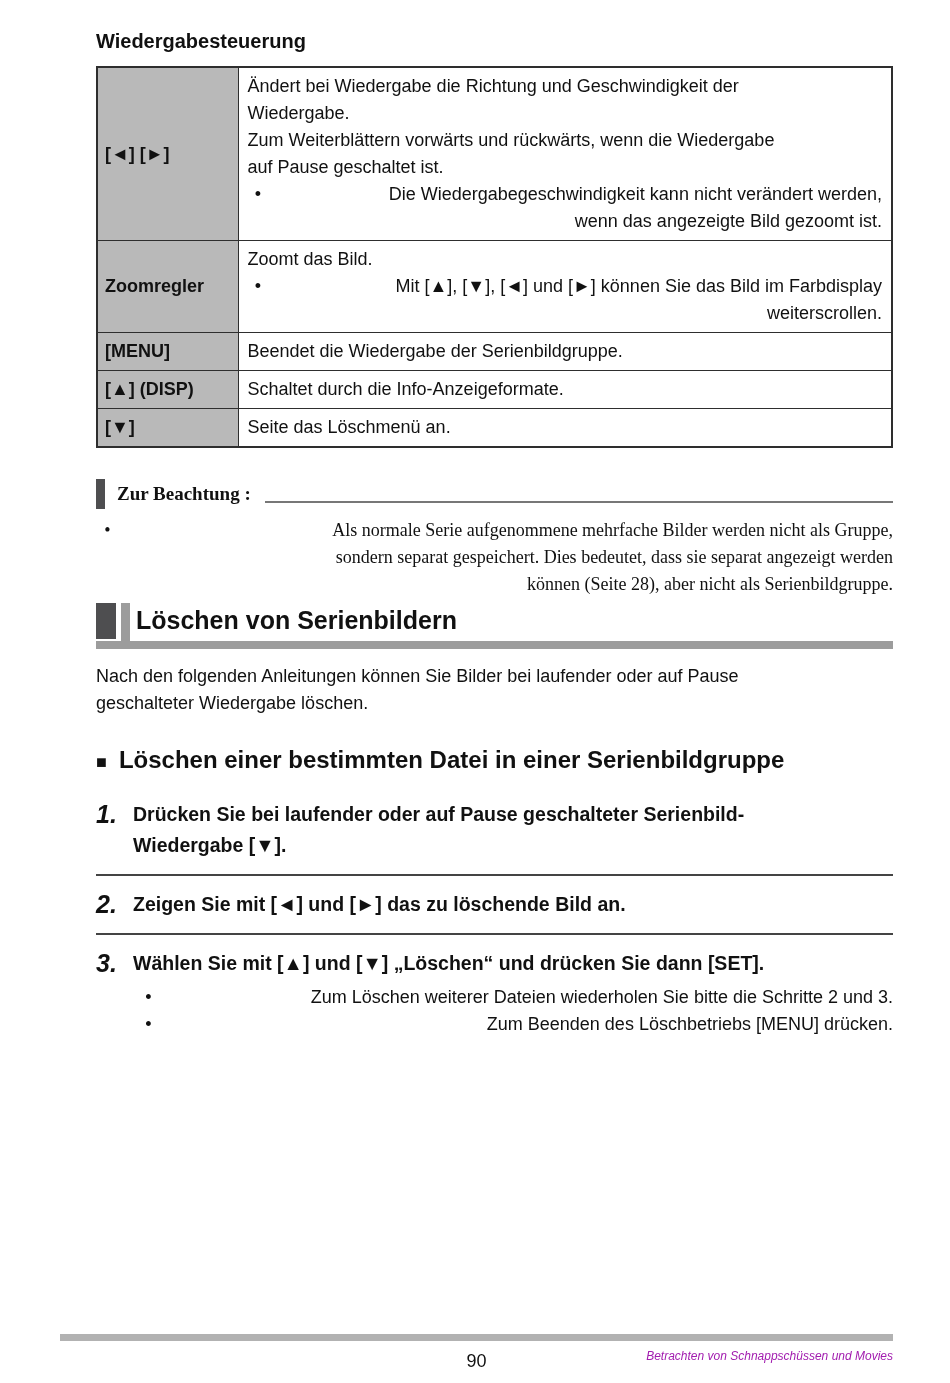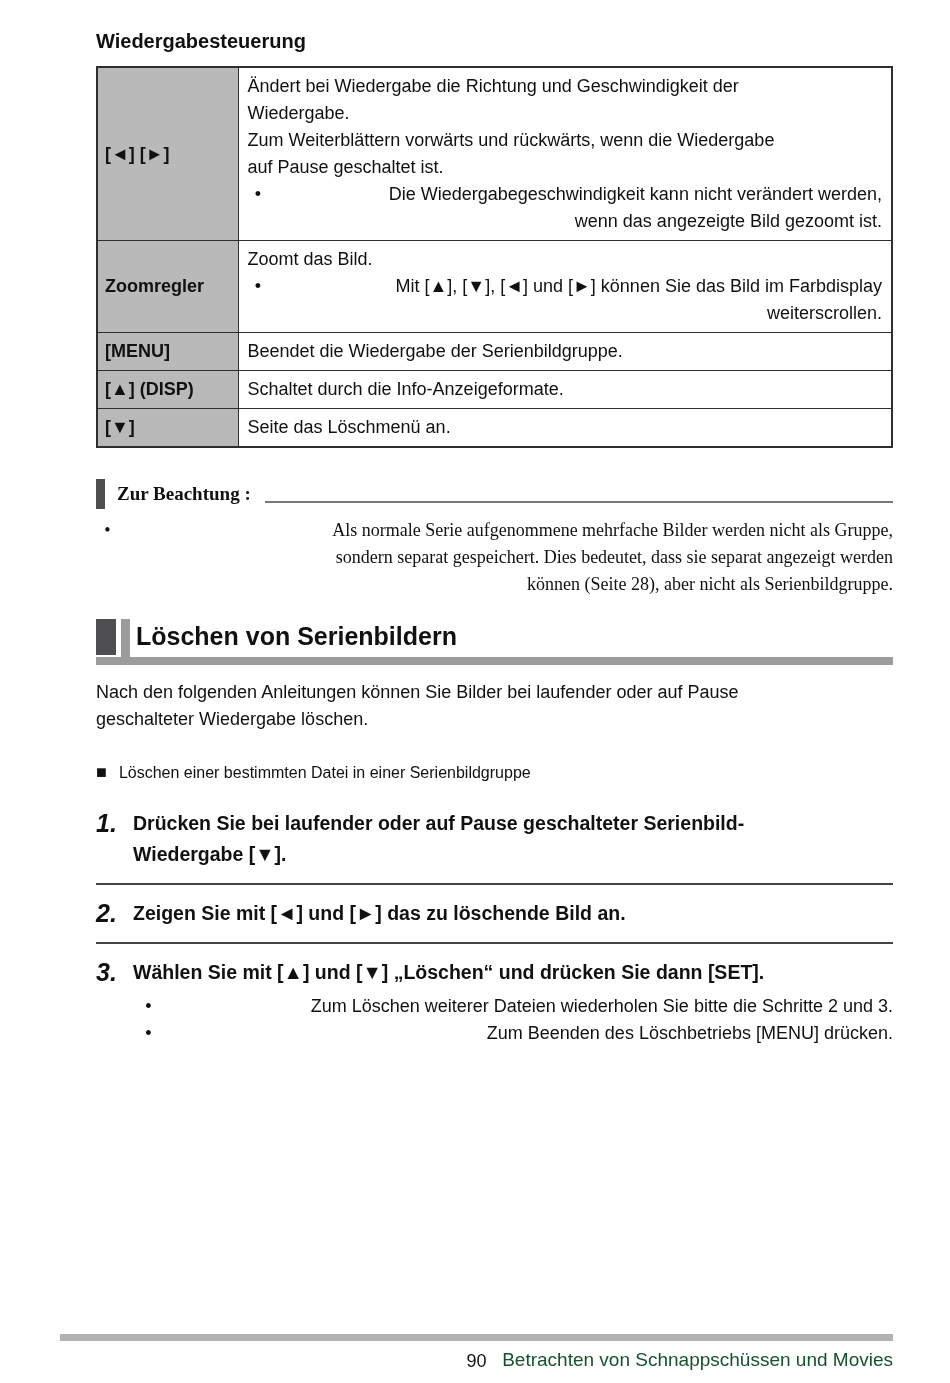--- a/index.html
+++ b/index.html
@@ -43,50 +43,50 @@
   .note { margin-top:31px;font-family:Liberation Serif, serif; }
   .note-head { display:flex; height:30px; }
   .note-bar { width:9px; background:var(--note-bar,#4e4e50); margin-right:12px; flex:0 0 9px; }
   .note-label { font-size:19px; font-weight:bold; line-height:30px; white-space:nowrap; }
   .note-rule { flex:1; border-bottom:2px solid #777; margin:0 0 6px 14px; }
   .note-bullets { margin-top:8px; }
   .note-bullets .bul { font-size:18px; line-height:27px; }
   .note-bullets .bul::before { flex-basis:23px; }
 
   
-  .sec-head { position:relative; margin-top:21px; height:46px; }
+  .sec-head { position:relative; margin-top:5px; height:46px; }
   .sec-hbar { position:absolute; left:0; right:0; bottom:0; height:8px; background:var(--heading-bar,#9c9c9c); }
   .sec-blk { position:absolute; left:0; top:0; width:20px; height:36px; background:var(--heading-block,#4e4e50); }
   .sec-vbar { position:absolute; left:25px; top:0; width:9px; height:46px; background:var(--heading-bar,#9c9c9c); }
   .sec-title { position:absolute; left:40px; top:0; font-size:25px; font-weight:bold; line-height:34px; }
 
   .intro { margin-top:14px; font-size:18px; line-height:27px; }
 
   
   .subhead { display:flex; align-items:baseline; margin-top:29px; }
   .subhead-marker { font-size:18px; margin-right:12px; }
-  .subhead-text { font-size:16px; font-weight:normal; }
+  .subhead-text { font-size:24px; font-weight:bold; }
 
   
   .steps { margin-top:25px; }
   .step { display:flex; }
   .step-num { flex:0 0 37px; font-size:25px; font-weight:bold; font-style:italic; line-height:30px; }
   .step-body { flex:1; }
   .step-title { font-size:19.5px; font-weight:bold; line-height:31px; }
   .step-rule { border-top:2px solid #444; margin:13px 0; }
   .step-bullets { margin-top:5px; }
   .step-bullets .bul { font-size:18px; line-height:27px; margin-left:5px; }
   .step-bullets .bul::before { flex-basis:21px; }
 
   
   .footer { margin-top:auto; padding:0 57px 12px 60px; }
   .footer-bar { height:7px; background:var(--footer-bar,#b2b2b2); }
   .footer-row { position:relative; margin-top:6px; height:24px; }
   .page-num { position:absolute; left:0; right:0; text-align:center; font-size:18px; top:4px; }
-  .chapter { position:absolute; right:0; top:2px; font-size:19px; color:#14532d; }
+  .chapter { position:absolute; right:0; top:2px; font-size:12px; color:#a21caf;font-style:italic; }
 </style>
 </head>
 <body>
 
 <div class="content">
 
   <h1 class="page-title">Wiedergabesteuerung</h1>
 
   <table class="ctl">
     <tbody>

